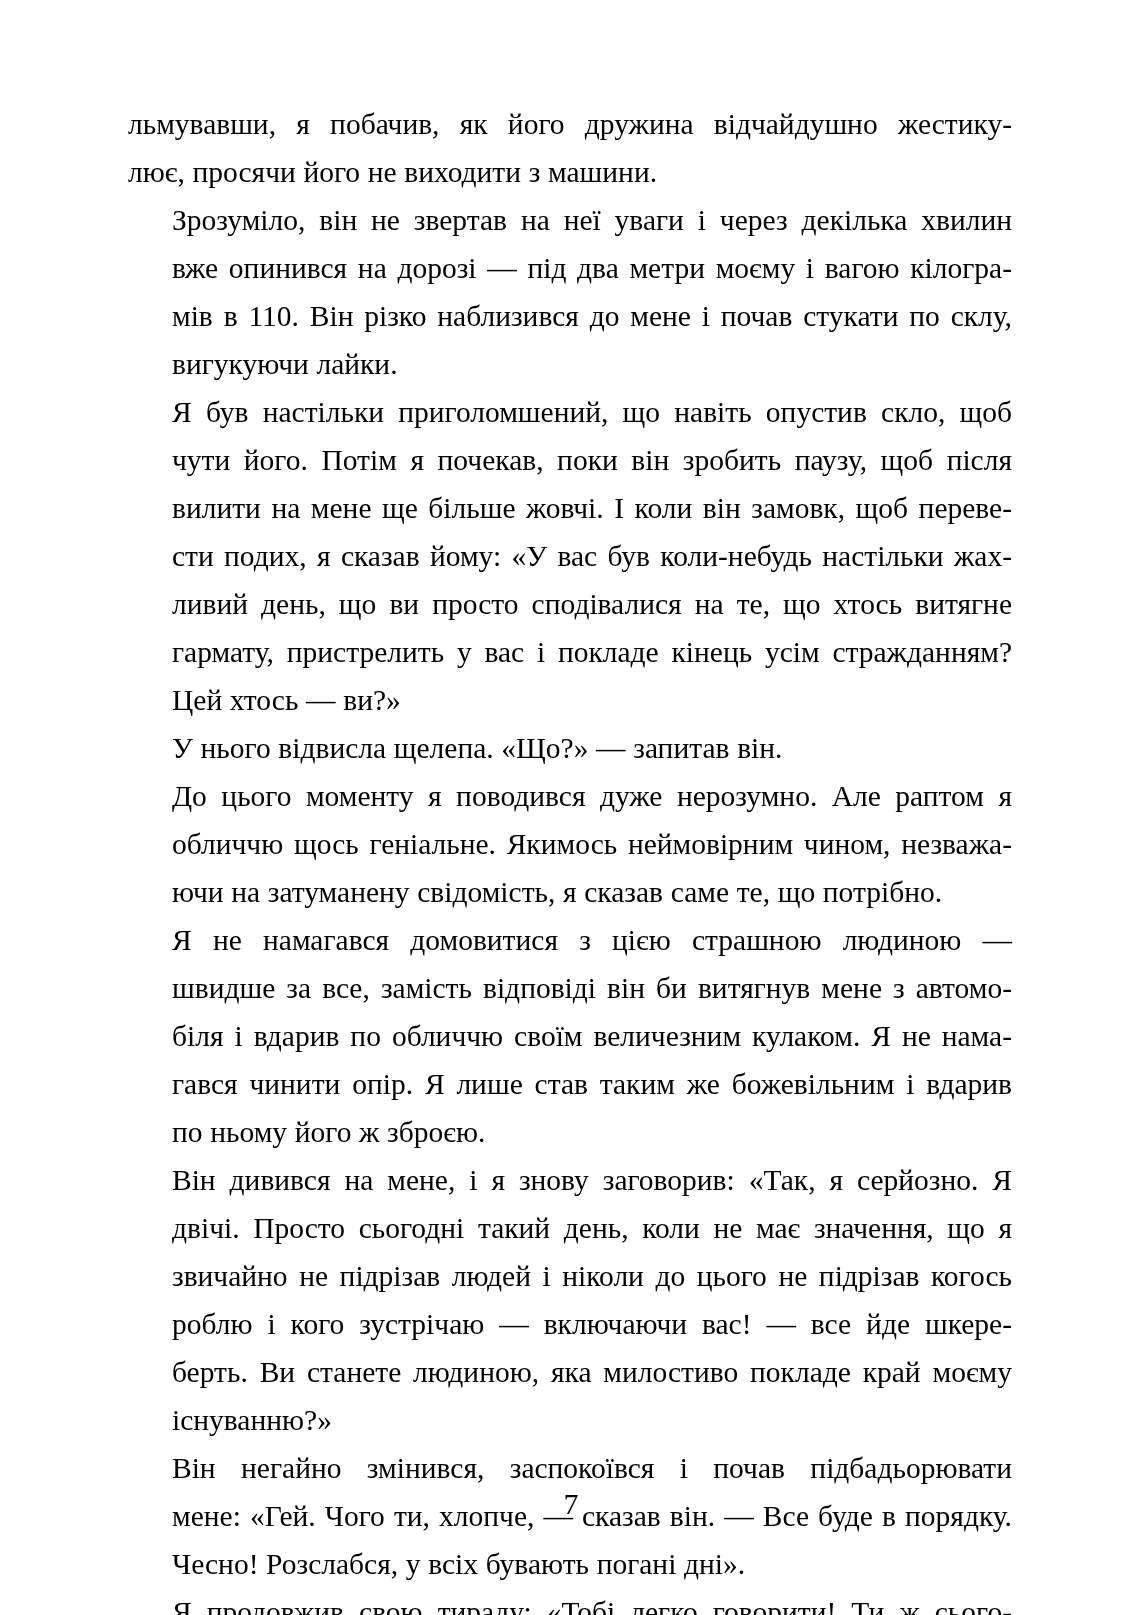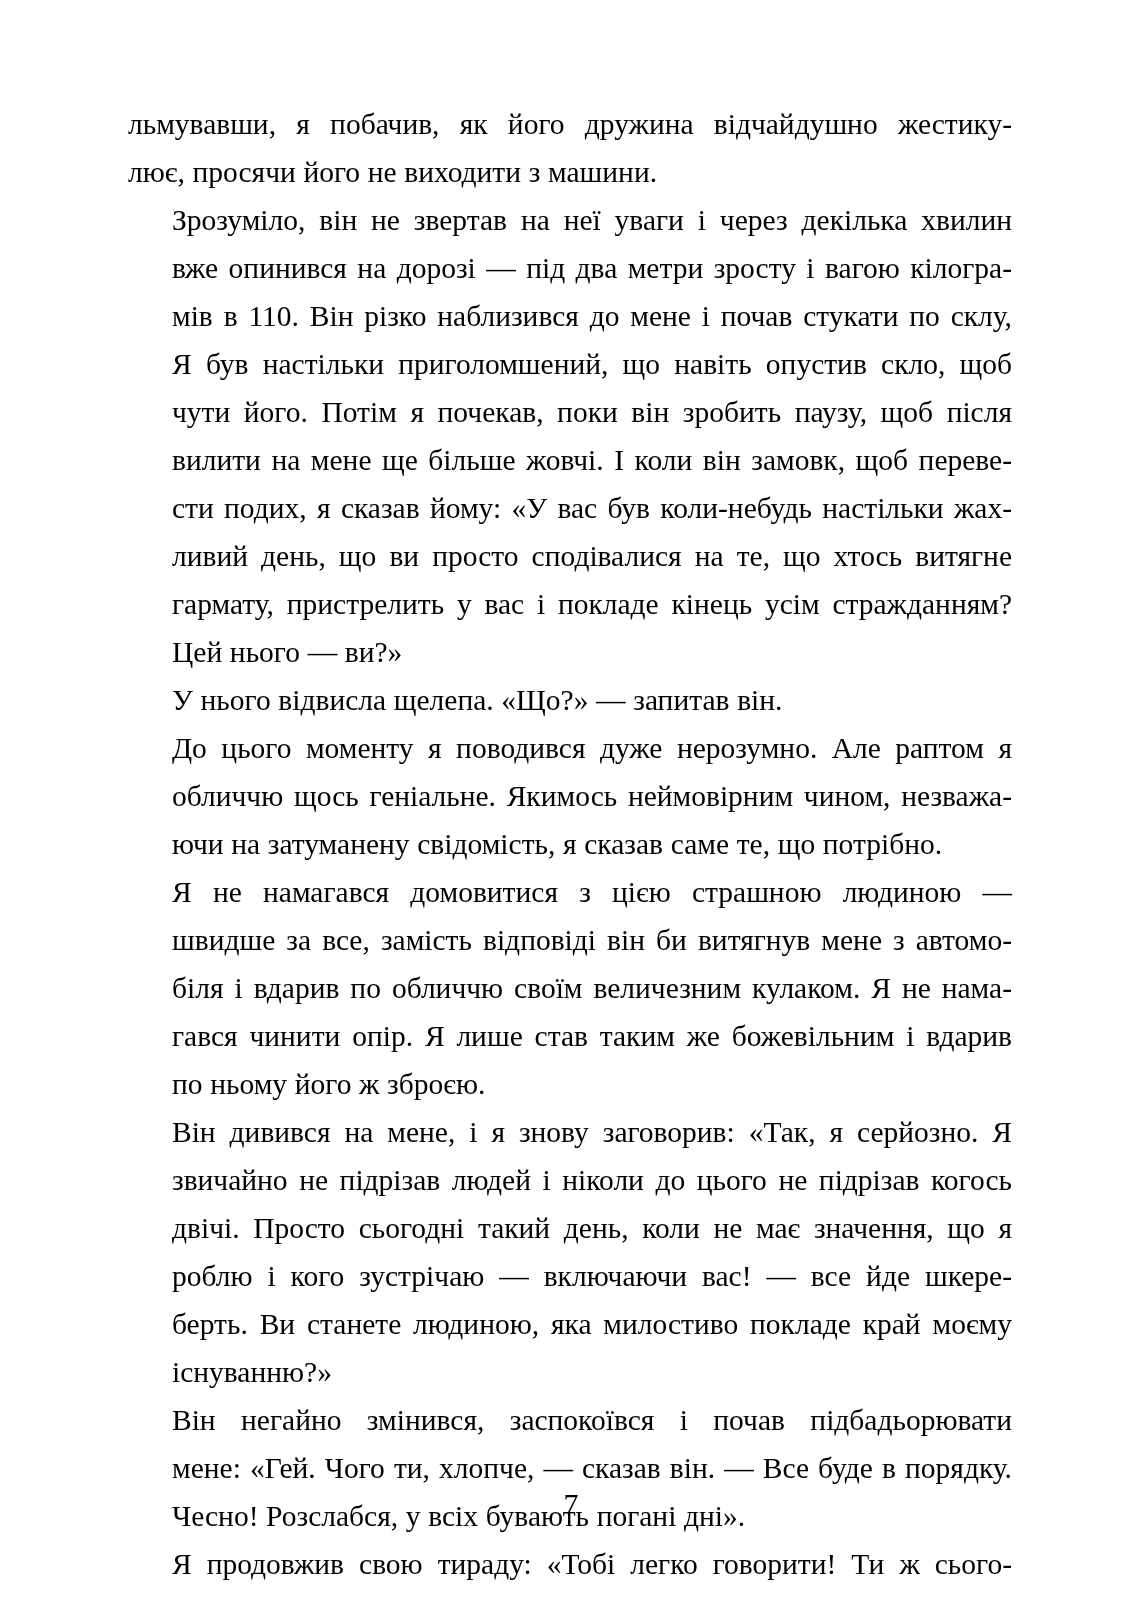--- a/index.html
+++ b/index.html
@@ -83,32 +83,33 @@
 
   <div class="text-block">
 
     <p class="para continuation">
       <span class="line justify">льмувавши, я побачив, як його дружина відчайдушно жестику-</span>
       <span class="line last">лює, просячи його не виходити з машини.</span>
     </p>
 
     <p class="para">
       <span class="line justify indent">Зрозуміло, він не звертав на неї уваги і через декілька хвилин</span>
-      <span class="line justify">вже опинився на дорозі — під два метри зросту і вагою кілогра-</span>
+      <span class="line justify">вже опинився на дорозі — під два метри моєму і вагою кілогра-</span>
       <span class="line justify">мів в 110. Він різко наблизився до мене і почав стукати по склу,</span>
+      <span class="line last">вигукуючи лайки.</span>
     </p>
 
     <p class="para">
       <span class="line justify indent">Я був настільки приголомшений, що навіть опустив скло, щоб</span>
       <span class="line justify">чути його. Потім я почекав, поки він зробить паузу, щоб після</span>
       <span class="line justify">вилити на мене ще більше жовчі. І коли він замовк, щоб переве-</span>
       <span class="line justify">сти подих, я сказав йому: «У вас був коли-небудь настільки жах-</span>
       <span class="line justify">ливий день, що ви просто сподівалися на те, що хтось витягне</span>
       <span class="line justify">гармату, пристрелить у вас і покладе кінець усім стражданням?</span>
-      <span class="line last">Цей нього — ви?»</span>
+      <span class="line last">Цей хтось — ви?»</span>
     </p>
 
     <p class="para">
       <span class="line last indent">У нього відвисла щелепа. «Що?» — запитав він.</span>
     </p>
 
     <p class="para">
       <span class="line justify indent">До цього моменту я поводився дуже нерозумно. Але раптом я</span>
       <span class="line justify">обличчю щось геніальне. Якимось неймовірним чином, незважа-</span>
       <span class="line last">ючи на затуманену свідомість, я сказав саме те, що потрібно.</span>
@@ -117,22 +118,22 @@
     <p class="para">
       <span class="line justify indent">Я не намагався домовитися з цією страшною людиною —</span>
       <span class="line justify">швидше за все, замість відповіді він би витягнув мене з автомо-</span>
       <span class="line justify">біля і вдарив по обличчю своїм величезним кулаком. Я не нама-</span>
       <span class="line justify">гався чинити опір. Я лише став таким же божевільним і вдарив</span>
       <span class="line last">по ньому його ж зброєю.</span>
     </p>
 
     <p class="para">
       <span class="line justify indent">Він дивився на мене, і я знову заговорив: «Так, я серйозно. Я</span>
+      <span class="line justify">двічі. Просто сьогодні такий день, коли не має значення, що я</span>
       <span class="line justify">звичайно не підрізав людей і ніколи до цього не підрізав когось</span>
-      <span class="line justify">двічі. Просто сьогодні такий день, коли не має значення, що я</span>
       <span class="line justify">роблю і кого зустрічаю — включаючи вас! — все йде шкере-</span>
       <span class="line justify">берть. Ви станете людиною, яка милостиво покладе край моєму</span>
       <span class="line last">існуванню?»</span>
     </p>
 
     <p class="para">
       <span class="line justify indent">Він негайно змінився, заспокоївся і почав підбадьорювати</span>
       <span class="line justify">мене: «Гей. Чого ти, хлопче, — сказав він. — Все буде в порядку.</span>
       <span class="line last">Чесно! Розслабся, у всіх бувають погані дні».</span>
     </p>

